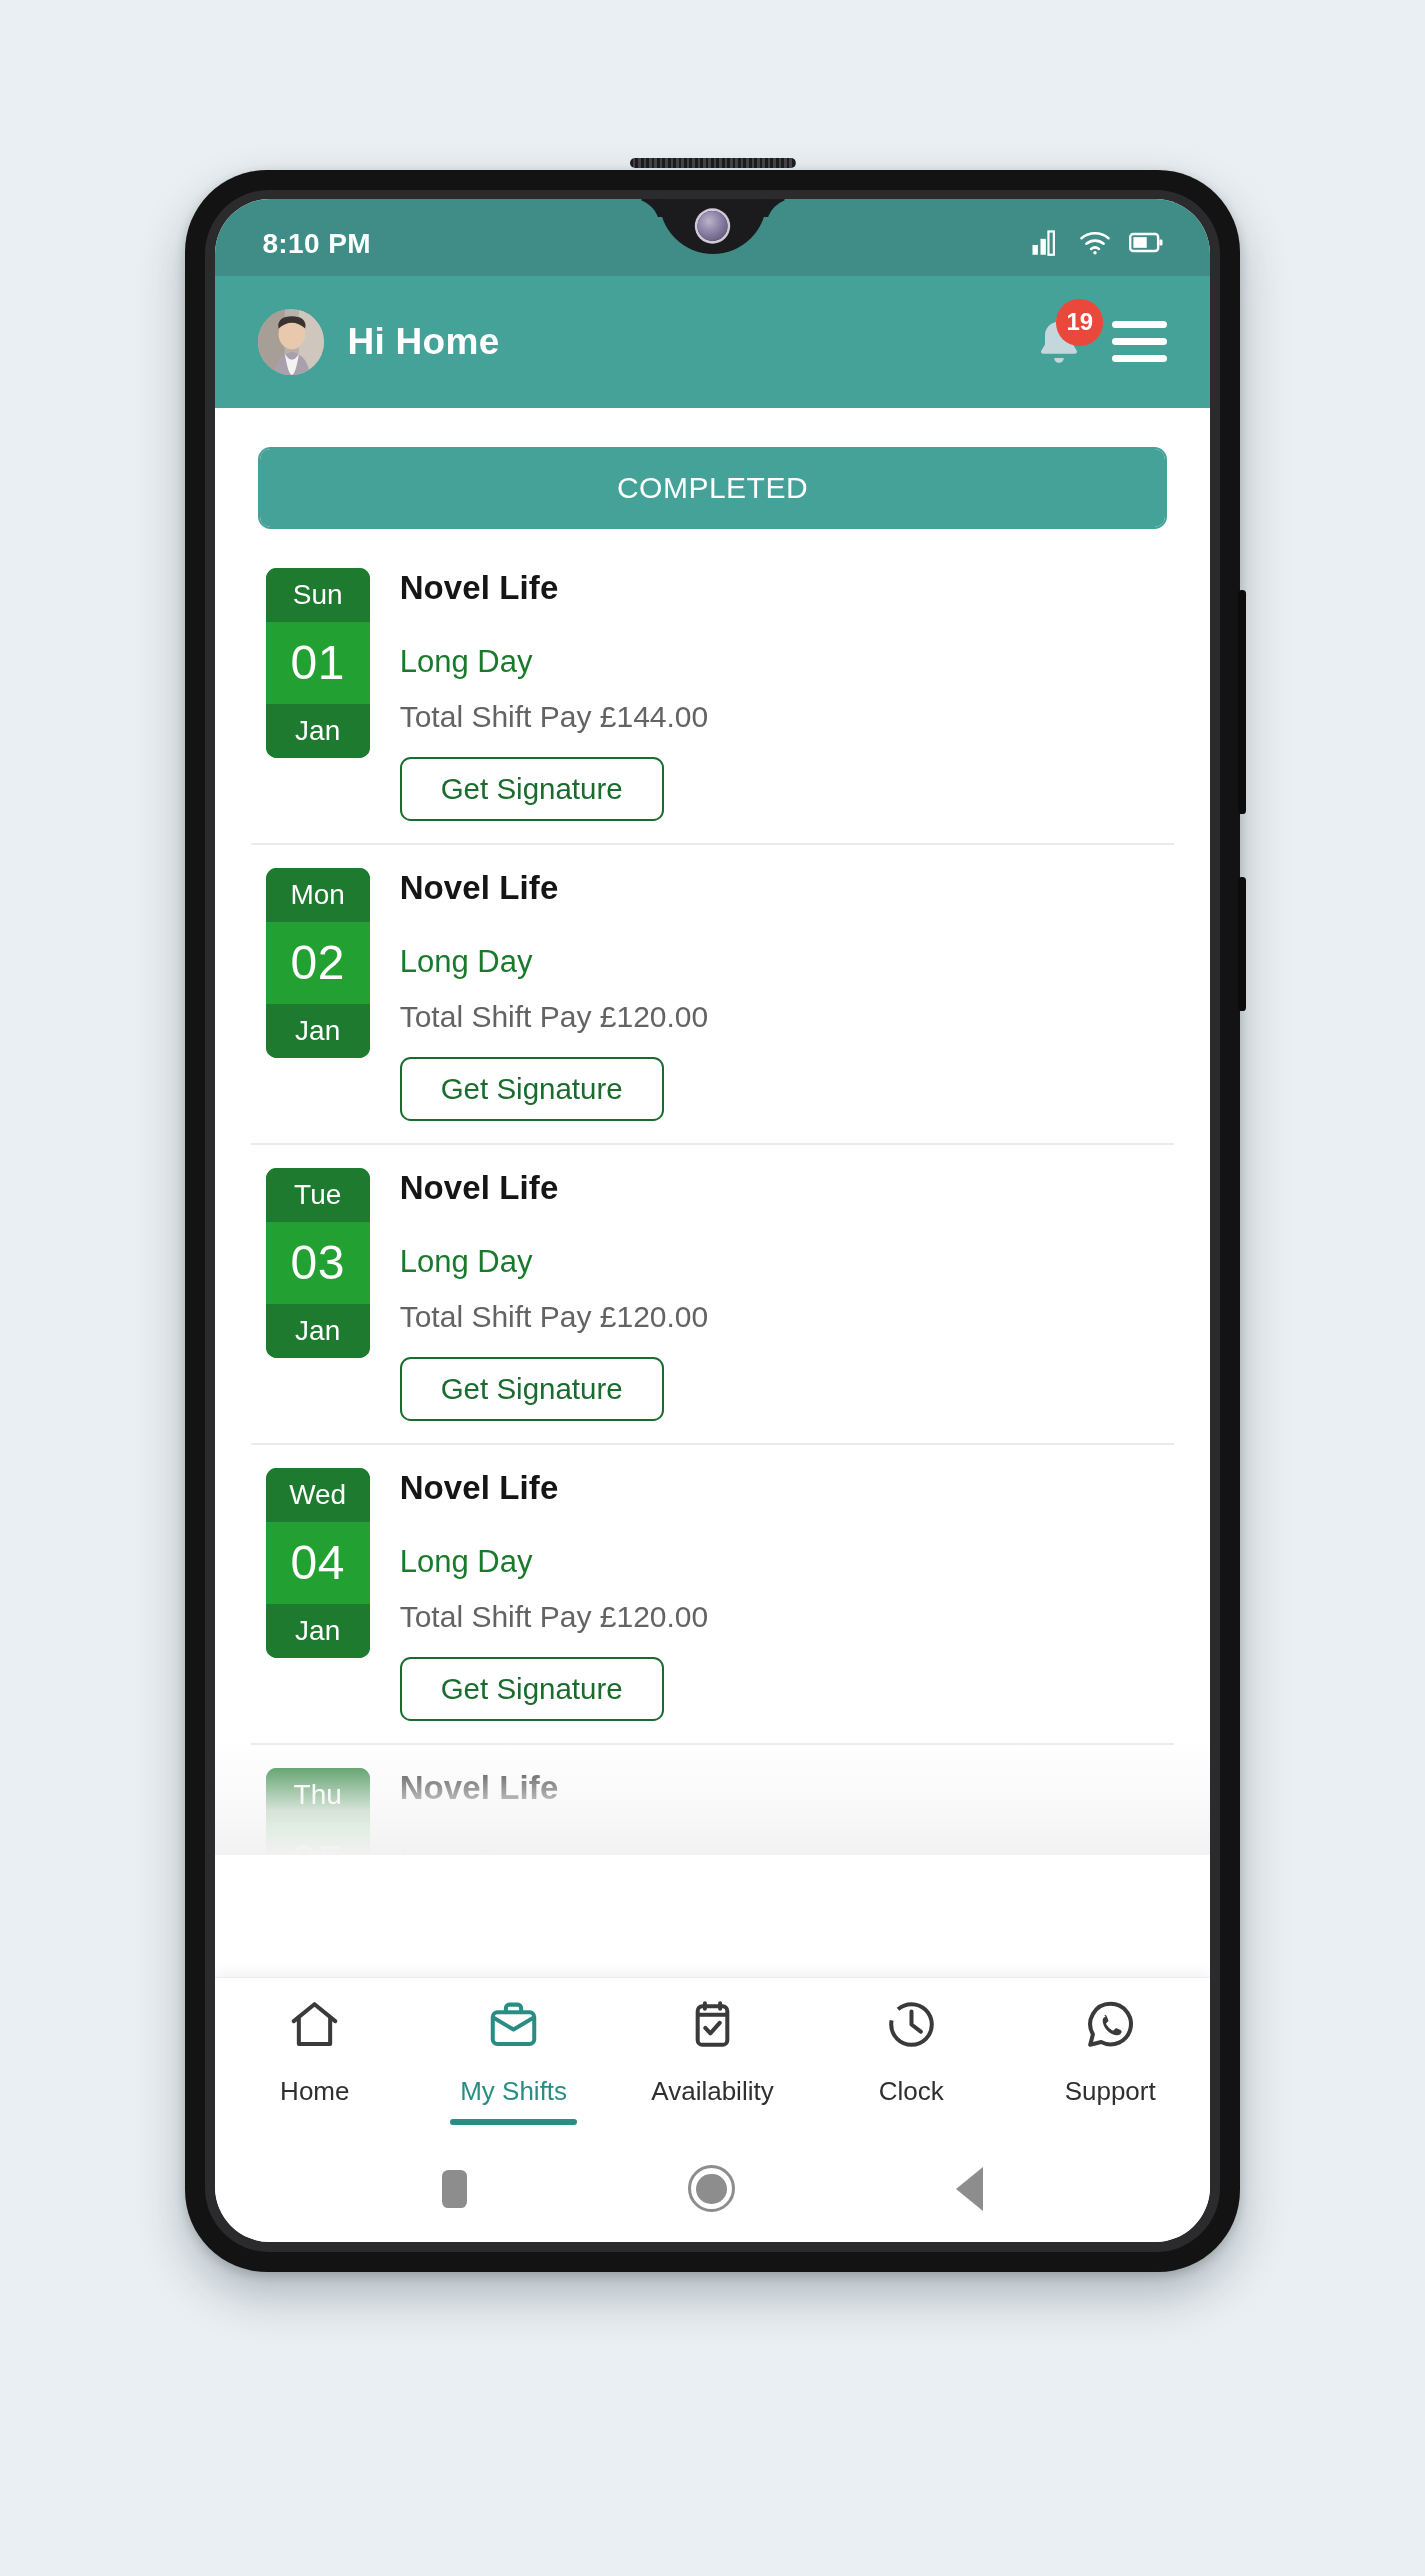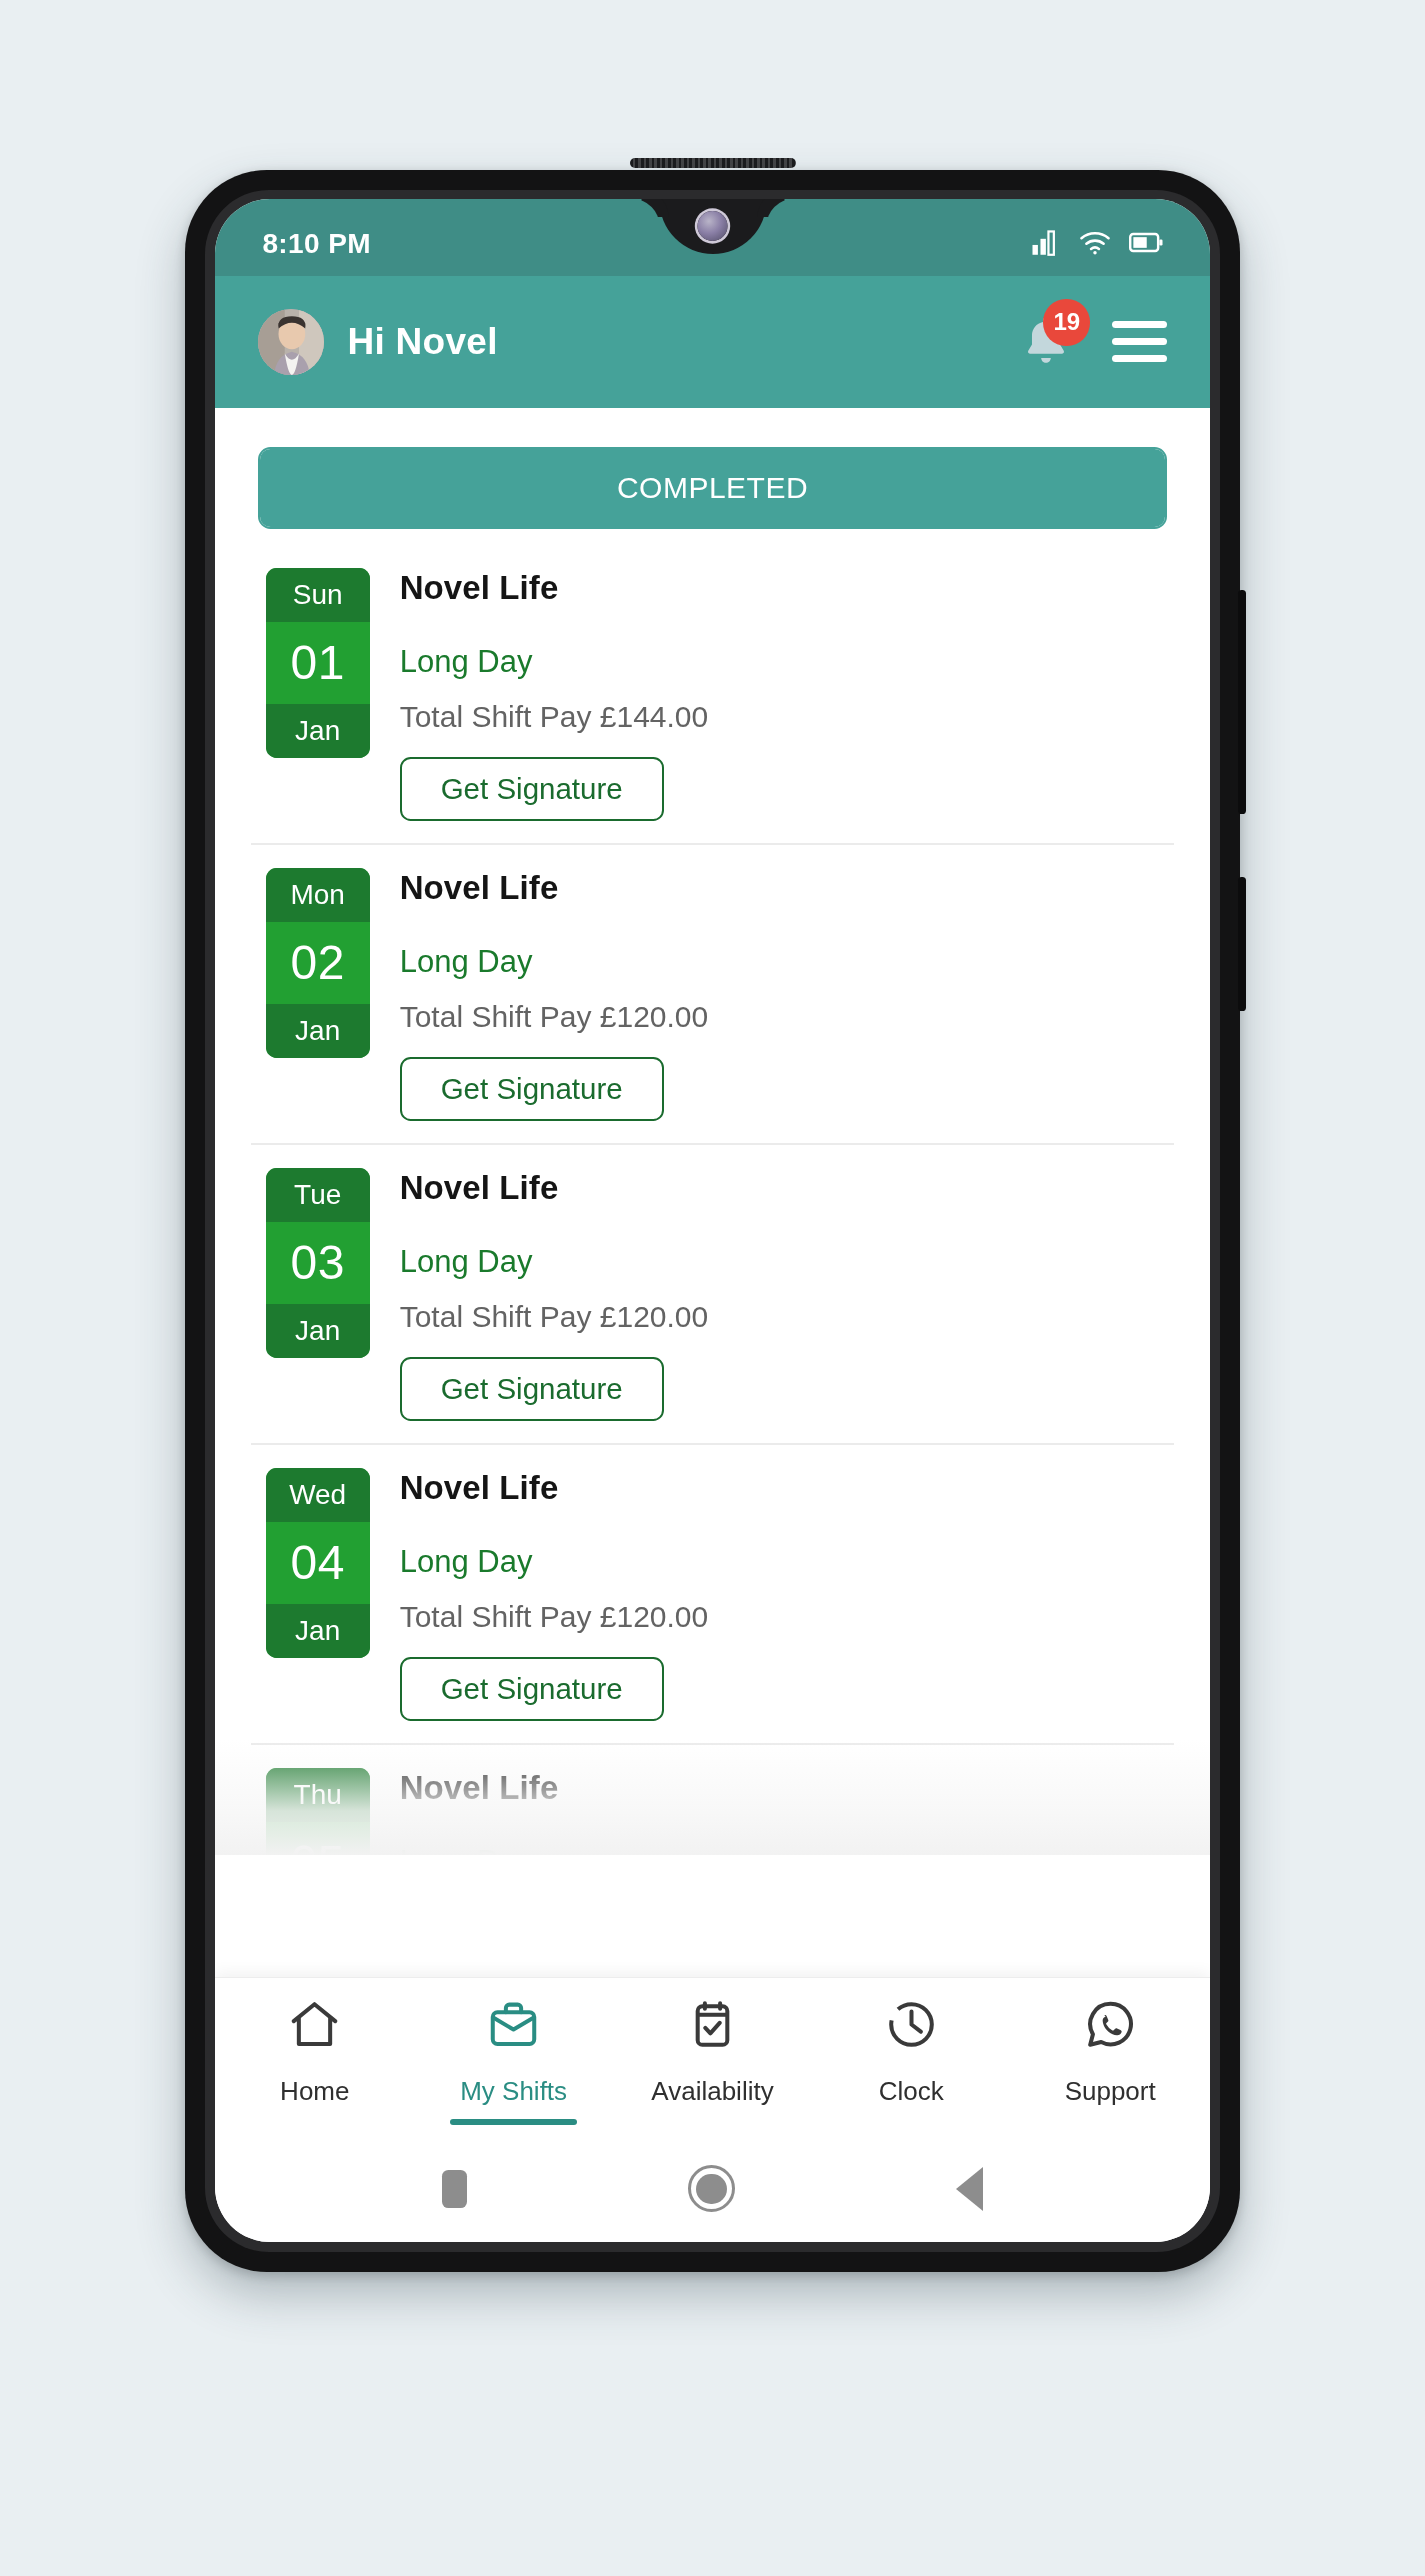--- a/index.html
+++ b/index.html
@@ -156,21 +156,21 @@
     margin-left: 23px;
     color: #ffffff;
     font-size: 37px;
     font-weight: bold;
     letter-spacing: 0.3px;
     flex: 1 1 auto;
   }
   #header-actions {
     display: flex;
     align-items: center;
-    gap: 41px;
+    gap: 28px;
   }
   #bell-wrap { position: relative; width: 50px; height: 57px; }
   #notif-badge {
     position: absolute;
     right: -19.7px;
     top: -14.3px;
     min-width: 47px;
     height: 47px;
     padding: 0 7.2px;
     border-radius: 23px;
@@ -415,21 +415,21 @@
               <rect x="0" y="0" width="30" height="74" fill="#a79e95"></rect>
               <rect x="46" y="0" width="28" height="74" fill="#cfc7bd"></rect>
               <ellipse cx="38" cy="28" rx="15" ry="17" fill="#e8c9ae"></ellipse>
               <path d="M23 22q15 -13 30 0 l0 -6 q-15 -11 -30 0z" fill="#3a3330"></path>
               <path d="M23 20q15 -12 30 0 q1 -12 -15 -12 q-16 0 -15 12z" fill="#3a3330"></path>
               <path d="M18 74q2 -22 20 -26 q18 4 20 26z" fill="#a9a0ad"></path>
               <path d="M30 50q8 14 16 0 q-4 24 -8 24 q-4 0 -8 -24z" fill="#f4f3f1"></path>
             </svg>
           </div>
 
-          <div id="greeting">Hi Novel</div>
+          <div id="greeting">Hi Home</div>
 
           <div id="header-actions">
             <div id="bell-wrap">
               <span>
                 <svg width="50" height="55" viewBox="0 0 28 31">
                   <path d="M14 2.2c-.95 0-1.7.78-1.7 1.74v1.1C8.6 5.8 6.1 8.9 6.1 12.6v5.1l-2.1 3.6c-.4.7.1 1.6.9 1.6h18.2c.8 0 1.3-.9.9-1.6l-2.1-3.6v-5.1c0-3.7-2.5-6.8-6.2-7.56v-1.1c0-.96-.75-1.74-1.7-1.74z" fill="#c3d7dc"></path>
                   <path d="M11.3 25.3h5.4c0 1.5-1.2 2.7-2.7 2.7s-2.7-1.2-2.7-2.7z" fill="#c3d7dc"></path>
                 </svg>
               </span>
               <div id="notif-badge">19</div>

